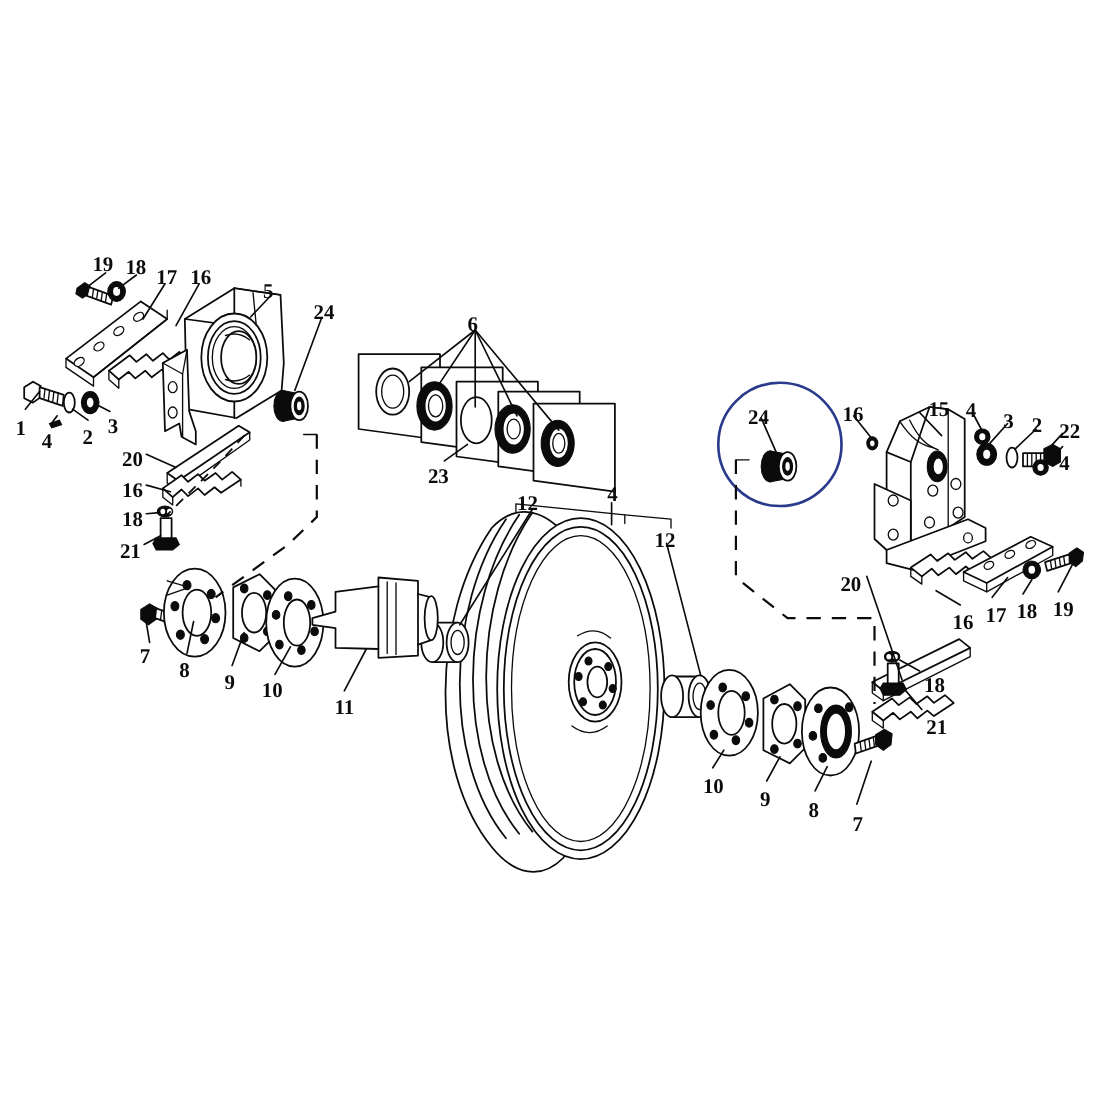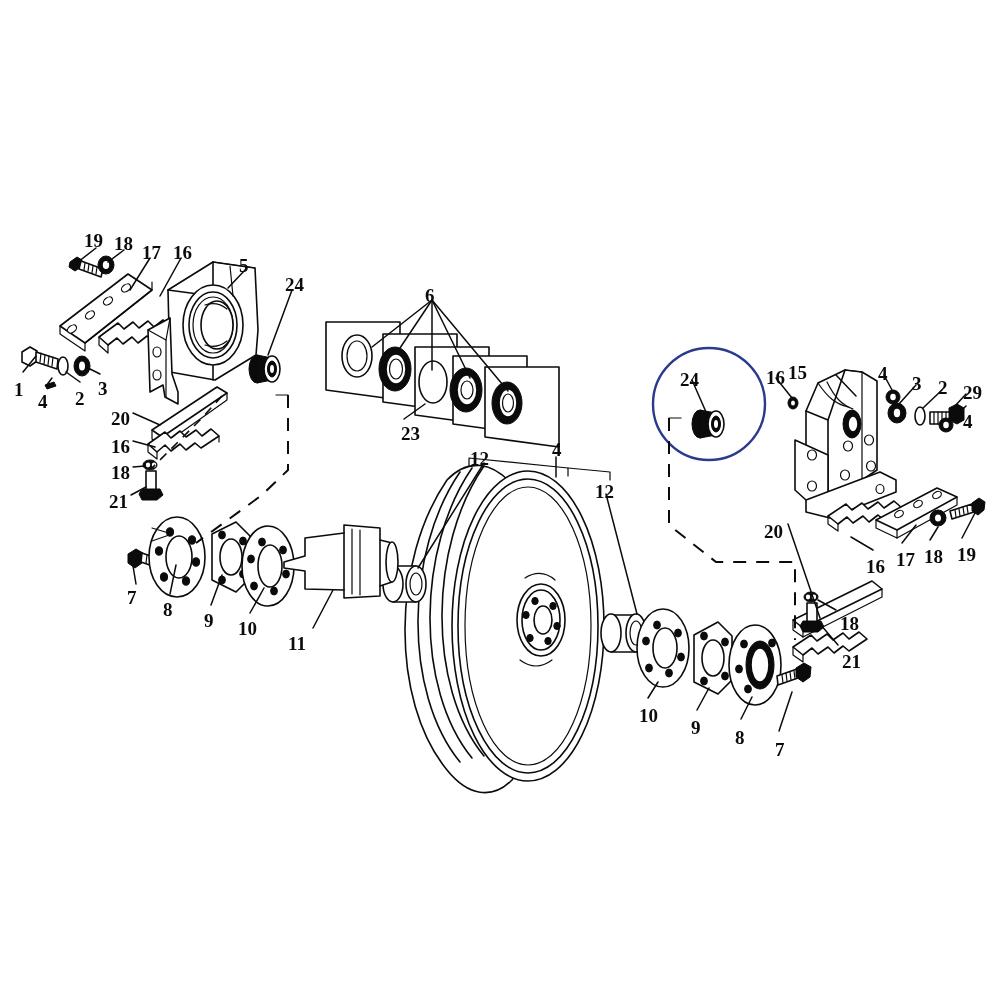--- a/index.html
+++ b/index.html
@@ -468,37 +468,37 @@
   <div class="callout" style="left:285px;top:275px">24</div>
   <div class="callout" style="left:425px;top:286px">6</div>
   <div class="callout" style="left:14px;top:380px">1</div>
   <div class="callout" style="left:38px;top:392px">4</div>
   <div class="callout" style="left:75px;top:389px">2</div>
   <div class="callout" style="left:98px;top:379px">3</div>
   <div class="callout" style="left:111px;top:409px">20</div>
   <div class="callout" style="left:111px;top:437px">16</div>
   <div class="callout" style="left:111px;top:463px">18</div>
   <div class="callout" style="left:109px;top:492px">21</div>
-  <div class="callout" style="left:401px;top:424px">23</div>
+  <div class="callout" style="left:389px;top:424px">23</div>
   <div class="callout" style="left:470px;top:449px">12</div>
   <div class="callout" style="left:552px;top:440px">4</div>
   <div class="callout" style="left:595px;top:482px">12</div>
   <div class="callout" style="left:680px;top:370px">24</div>
   <div class="callout" style="left:766px;top:368px">16</div>
-  <div class="callout" style="left:788px;top:363px">15</div>
+  <div class="callout" style="left:844px;top:363px">15</div>
   <div class="callout" style="left:878px;top:364px">4</div>
   <div class="callout" style="left:912px;top:374px">3</div>
   <div class="callout" style="left:938px;top:378px">2</div>
-  <div class="callout" style="left:963px;top:383px">29</div>
+  <div class="callout" style="left:963px;top:383px">22</div>
   <div class="callout" style="left:963px;top:412px">4</div>
   <div class="callout" style="left:127px;top:588px">7</div>
   <div class="callout" style="left:163px;top:600px">8</div>
   <div class="callout" style="left:204px;top:611px">9</div>
   <div class="callout" style="left:238px;top:619px">10</div>
-  <div class="callout" style="left:288px;top:634px">11</div>
+  <div class="callout" style="left:304px;top:634px">11</div>
   <div class="callout" style="left:764px;top:522px">20</div>
   <div class="callout" style="left:866px;top:557px">16</div>
   <div class="callout" style="left:896px;top:550px">17</div>
   <div class="callout" style="left:924px;top:547px">18</div>
   <div class="callout" style="left:957px;top:545px">19</div>
   <div class="callout" style="left:840px;top:614px">18</div>
   <div class="callout" style="left:842px;top:652px">21</div>
   <div class="callout" style="left:639px;top:706px">10</div>
   <div class="callout" style="left:691px;top:718px">9</div>
   <div class="callout" style="left:735px;top:728px">8</div>

